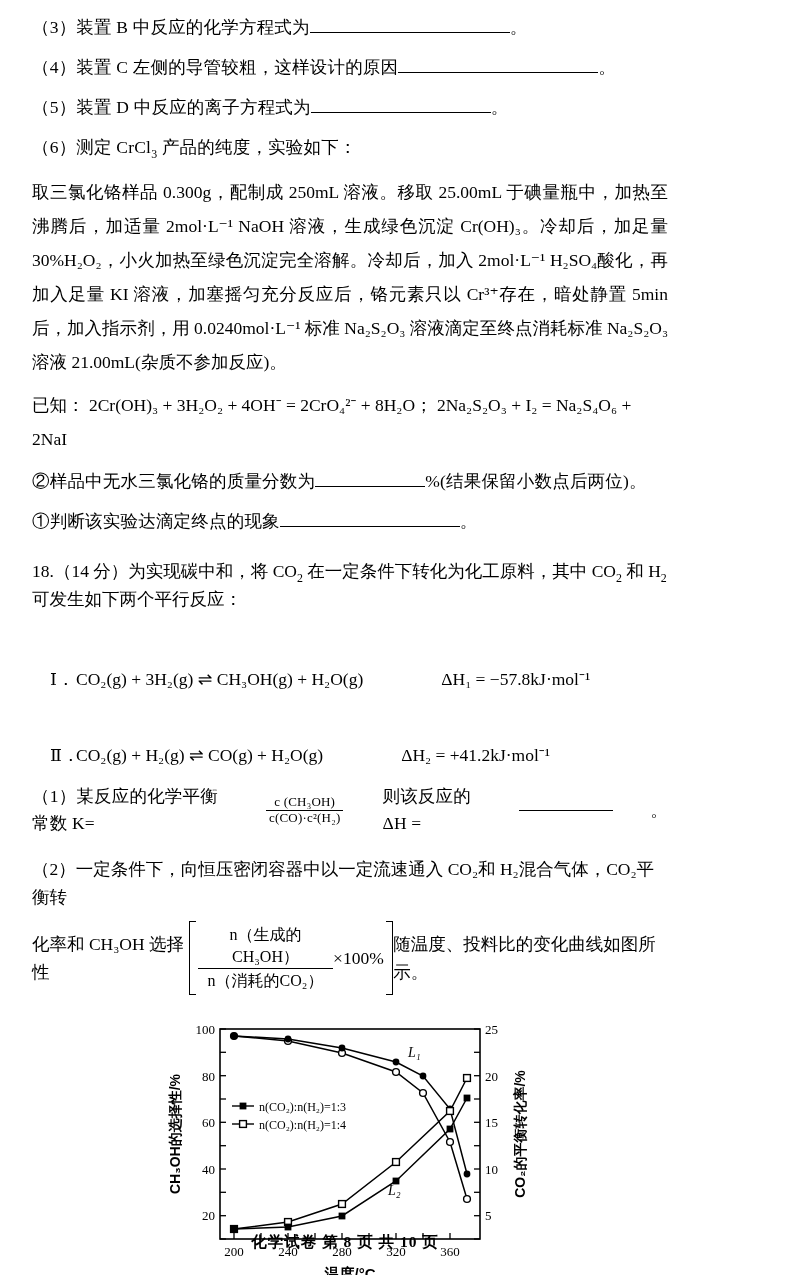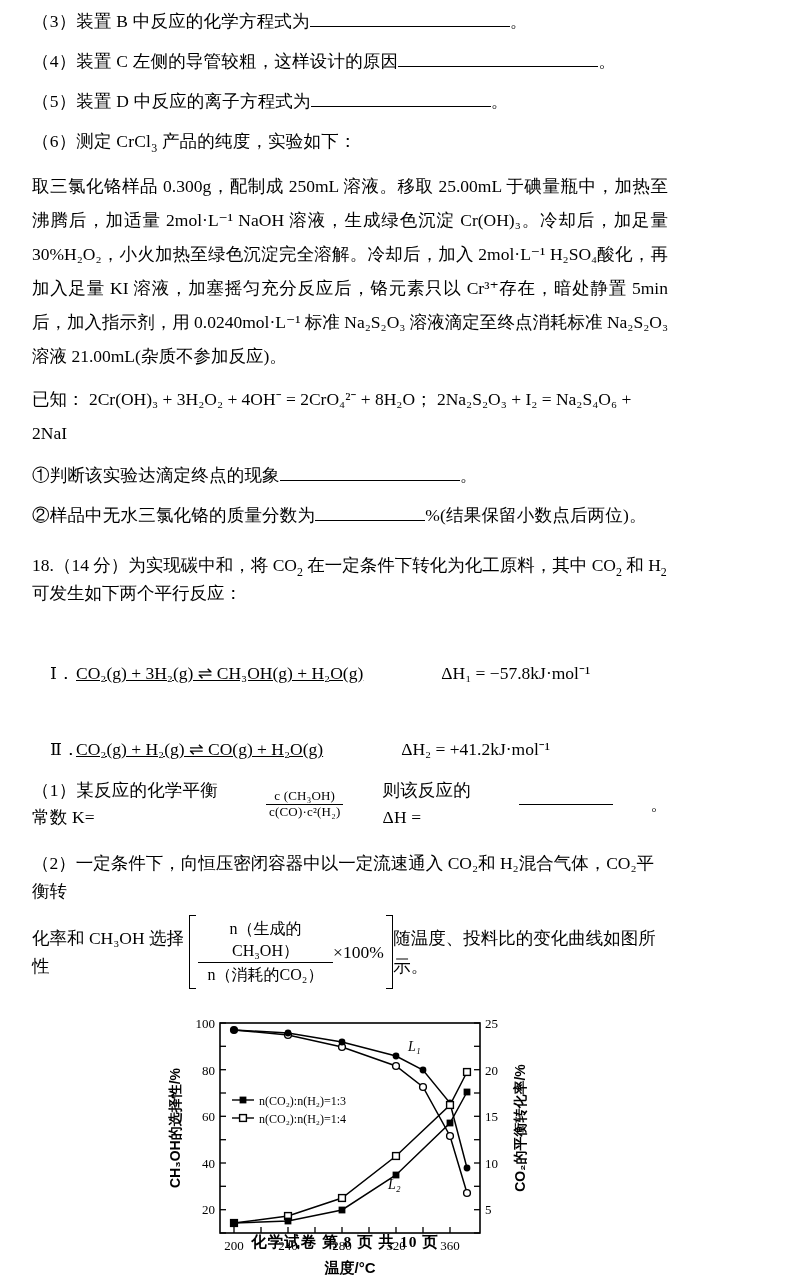--- a/index.html
+++ b/index.html
@@ -12,21 +12,21 @@
     height: 1275px;
     position: relative;
     font-family: "Liberation Serif", "DejaVu Serif", serif;
     color: #000;
   }
   .page {
     position: relative;
     width: 706px;
     height: 1275px;
     box-sizing: border-box;
-    padding: 8px 38px 0 32px;
+    padding: 14px 38px 0 32px;
   }
   .q-line {
     font-size: 17.5px;
     line-height: 1.55;
     margin: 0 0 13px 0;
     letter-spacing: 0.2px;
   }
   .blank {
     display: inline-block;
     border-bottom: 1px solid #000;
@@ -59,21 +59,21 @@
     line-height: 1.6;
     margin: 22px 0 14px 0;
   }
   .rx-row {
     font-size: 17.5px;
     margin: 0 0 12px 0;
     display: flex;
     align-items: baseline;
   }
   .rx-label { width: 26px; flex: none; padding-left: 18px;}
-  .rx-eq { flex: none; text-decoration: underline; }
+  .rx-eq { flex: none; }
   .rx-dh { margin-left: 78px; margin-top: 39px; }
   .frac {
     display: inline-block;
     vertical-align: middle;
     text-align: center;
     font-size: 13px;
     line-height: 1.15;
     margin: 0 2px;
   }
   .frac .num { display: block; padding: 0 3px; border-bottom: 1px solid #000; }
@@ -153,25 +153,25 @@
 
   <div class="para">取三氯化铬样品 0.300g，配制成 250mL 溶液。移取 25.00mL 于碘量瓶中，加热至沸腾后，加适量 2mol·L⁻¹ NaOH 溶液，生成绿色沉淀 Cr(OH)₃。冷却后，加足量 30%H₂O₂，小火加热至绿色沉淀完全溶解。冷却后，加入 2mol·L⁻¹ H₂SO₄酸化，再加入足量 KI 溶液，加塞摇匀充分反应后，铬元素只以 Cr³⁺存在，暗处静置 5min 后，加入指示剂，用 0.0240mol·L⁻¹ 标准 Na₂S₂O₃ 溶液滴定至终点消耗标准 Na₂S₂O₃ 溶液 21.00mL(杂质不参加反应)。</div>
 
   <div class="known">
     <span>已知：</span>
     <span class="eqn">2Cr(OH)₃ + 3H₂O₂ + 4OH⁻ = 2CrO₄²⁻ + 8H₂O</span><span>；</span>
     <span class="eqn">2Na₂S₂O₃ + I₂ = Na₂S₄O₆ + 2NaI</span>
   </div>
 
   <div class="q-line">
+    <span>②样品中无水三氯化铬的质量分数为</span><span class="blank b110"></span><span>%(结果保留小数点后两位)。</span>
+  </div>
+
+  <div class="q-line">
     <span>①判断该实验达滴定终点的现象</span><span class="blank b180"></span><span>。</span>
-  </div>
-
-  <div class="q-line">
-    <span>②样品中无水三氯化铬的质量分数为</span><span class="blank b110"></span><span>%(结果保留小数点后两位)。</span>
   </div>
 
   <div class="sec-title">
     <span>18.（14 分）为实现碳中和，将 CO</span><sub>2</sub><span> 在一定条件下转化为化工原料，其中 CO</span><sub>2</sub><span> 和 H</span><sub>2</sub><span> 可发生如下两个平行反应：</span>
   </div>
 
   <div class="rx-row">
     <span class="rx-label">Ⅰ．</span>
     <span class="rx-eq eqn">CO₂(g) + 3H₂(g) ⇌ CH₃OH(g) + H₂O(g)</span>
     <span class="rx-dh eqn">ΔH₁ = −57.8kJ·mol⁻¹</span>

